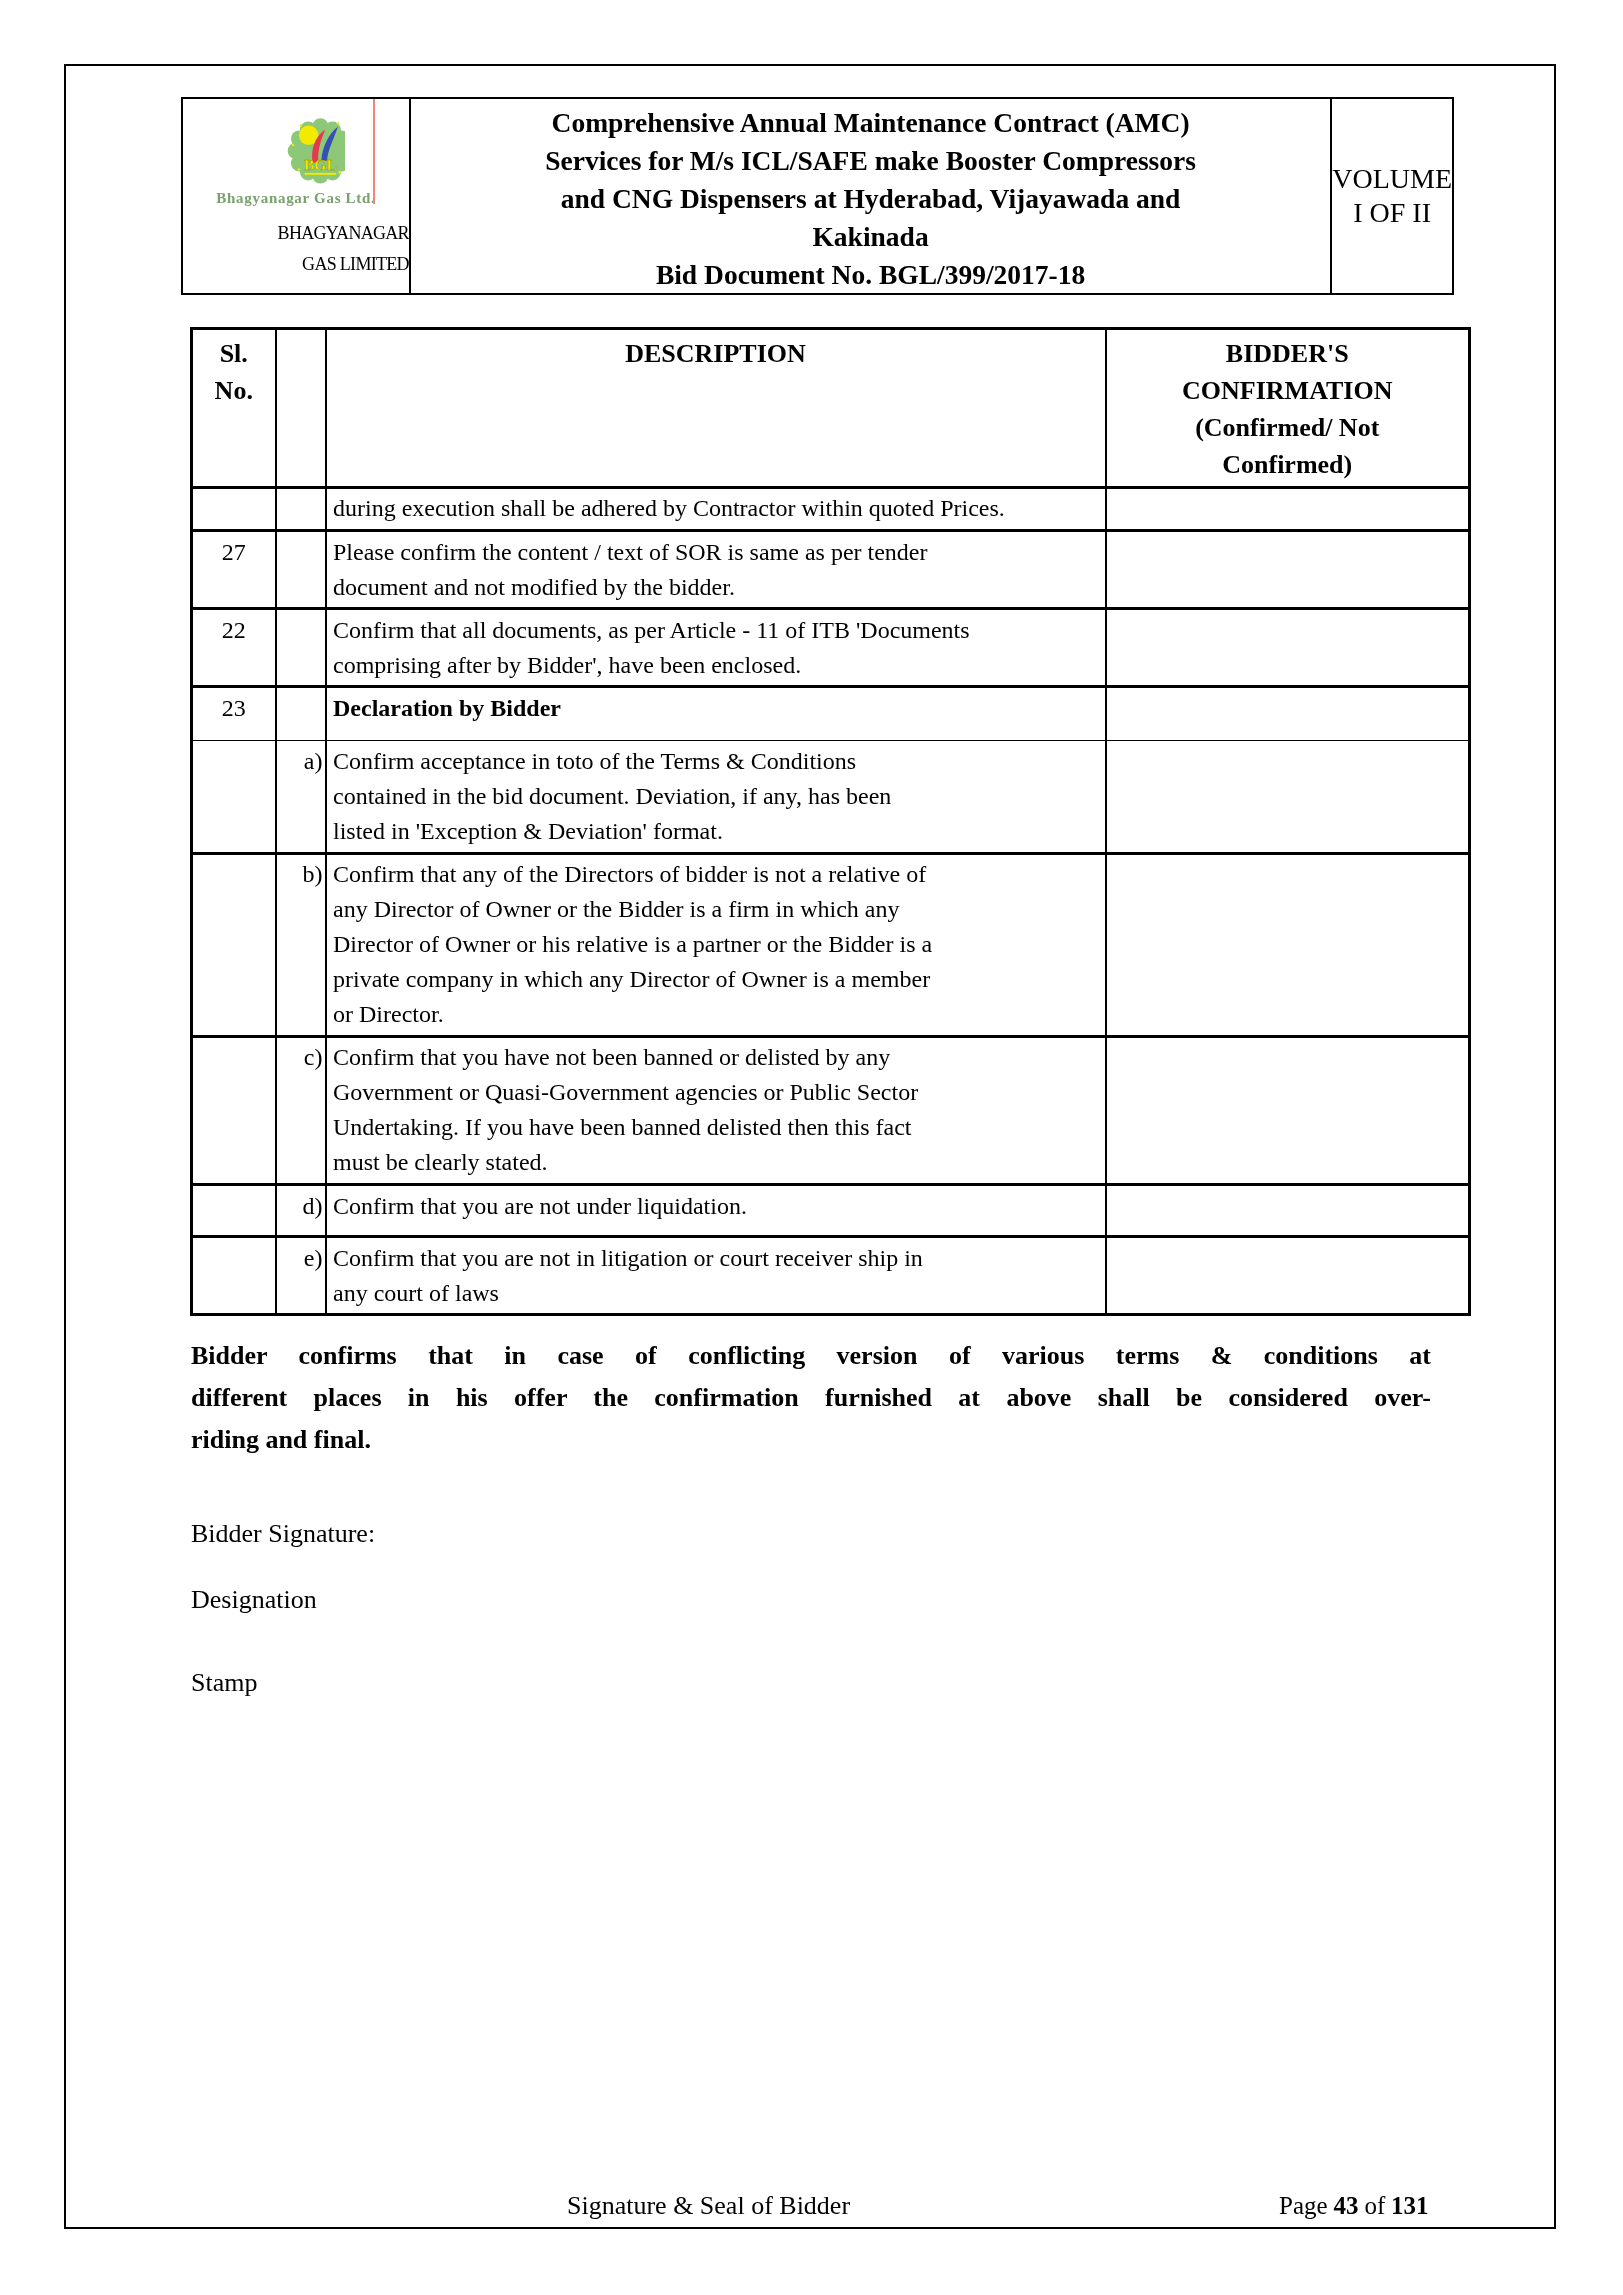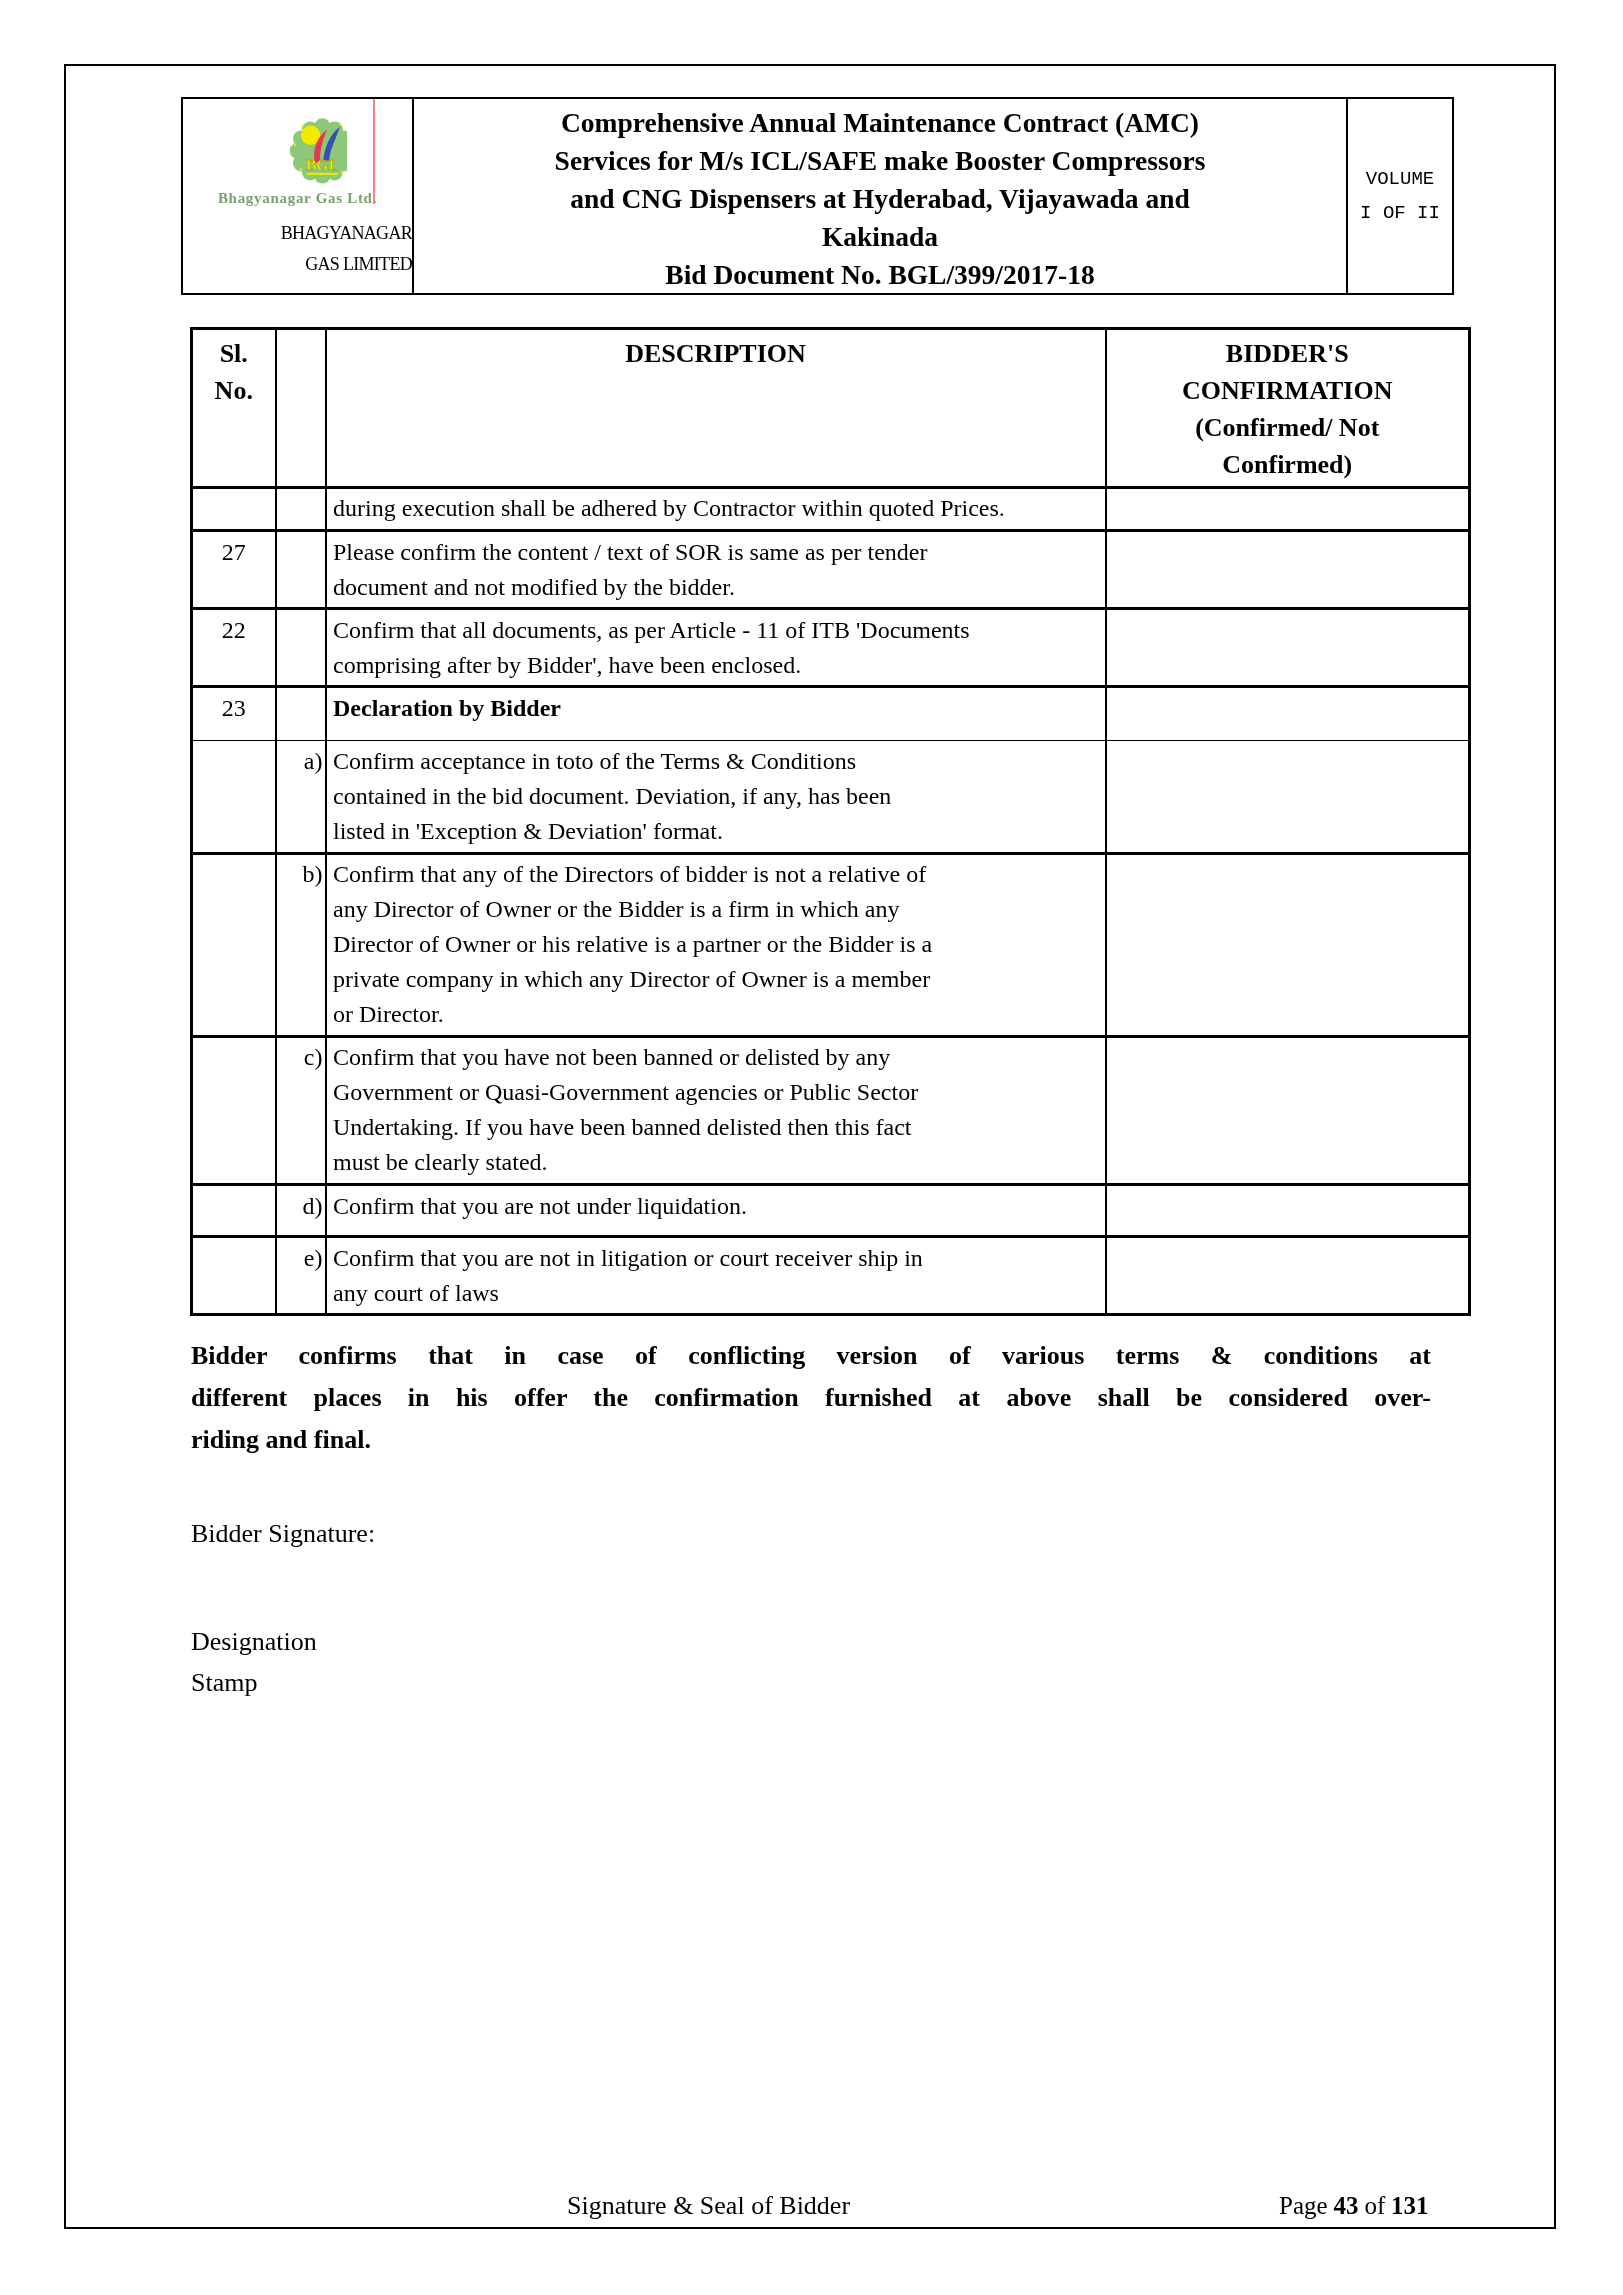--- a/index.html
+++ b/index.html
@@ -34,21 +34,21 @@
     letter-spacing:-0.7px;
   }
   .scan-red-line{
     position:absolute;left:190px;top:0px;width:2px;height:105px;
     background:var(--scan-line-red);
   }
   .doc-title{
     font-weight:bold;font-size:27.5px;line-height:38px;margin-top:5.2px;
   }
   .bid-doc{font-weight:bold;font-size:27.5px;line-height:38px;}
-  .volume{font-size:19px;line-height:34px;font-family:Liberation Mono, monospace;}
+  .volume{font-size:28px;line-height:34px;}
   
   .conf-table{
     position:absolute;left:190px;top:327px;width:1279px;
     border-collapse:collapse;table-layout:fixed;
   }
   .conf-table{border:3.3px solid #000;}
   .conf-table th,.conf-table td{
     box-sizing:border-box;vertical-align:top;
     border-left:2px solid #000;padding:2.6px 6.5px;
   }
@@ -79,21 +79,21 @@
   .emphasis{font-weight:bold;padding-left:5.2px;}
   
   .closing-para{
     position:absolute;left:191px;top:1335px;width:1240px;
     font-weight:bold;font-size:26px;line-height:42px;
   }
   .closing-para .pline{text-align:justify;text-align-last:justify;}
   .closing-para .pline:last-child{text-align-last:left;}
   .sig-label{position:absolute;left:191px;font-size:26px;line-height:39px;margin-top:16px;}
   .bidder-sig{top:1498px;}
-  .designation{top:1606px;}
+  .designation{top:1564px;}
   .stamp{top:1647px;}
   
   .footer-sig{position:absolute;left:567px;top:2191px;font-size:26px;}
   .footer-page{position:absolute;left:1260px;top:2192px;font-size:25px;margin-left:19px;}
   .footer-page .b{font-weight:bold;}
   .footer-page span{margin-right:5.9px;}
   .footer-page span:last-child{margin-right:0;}
 </style>
 </head>
 <body>

